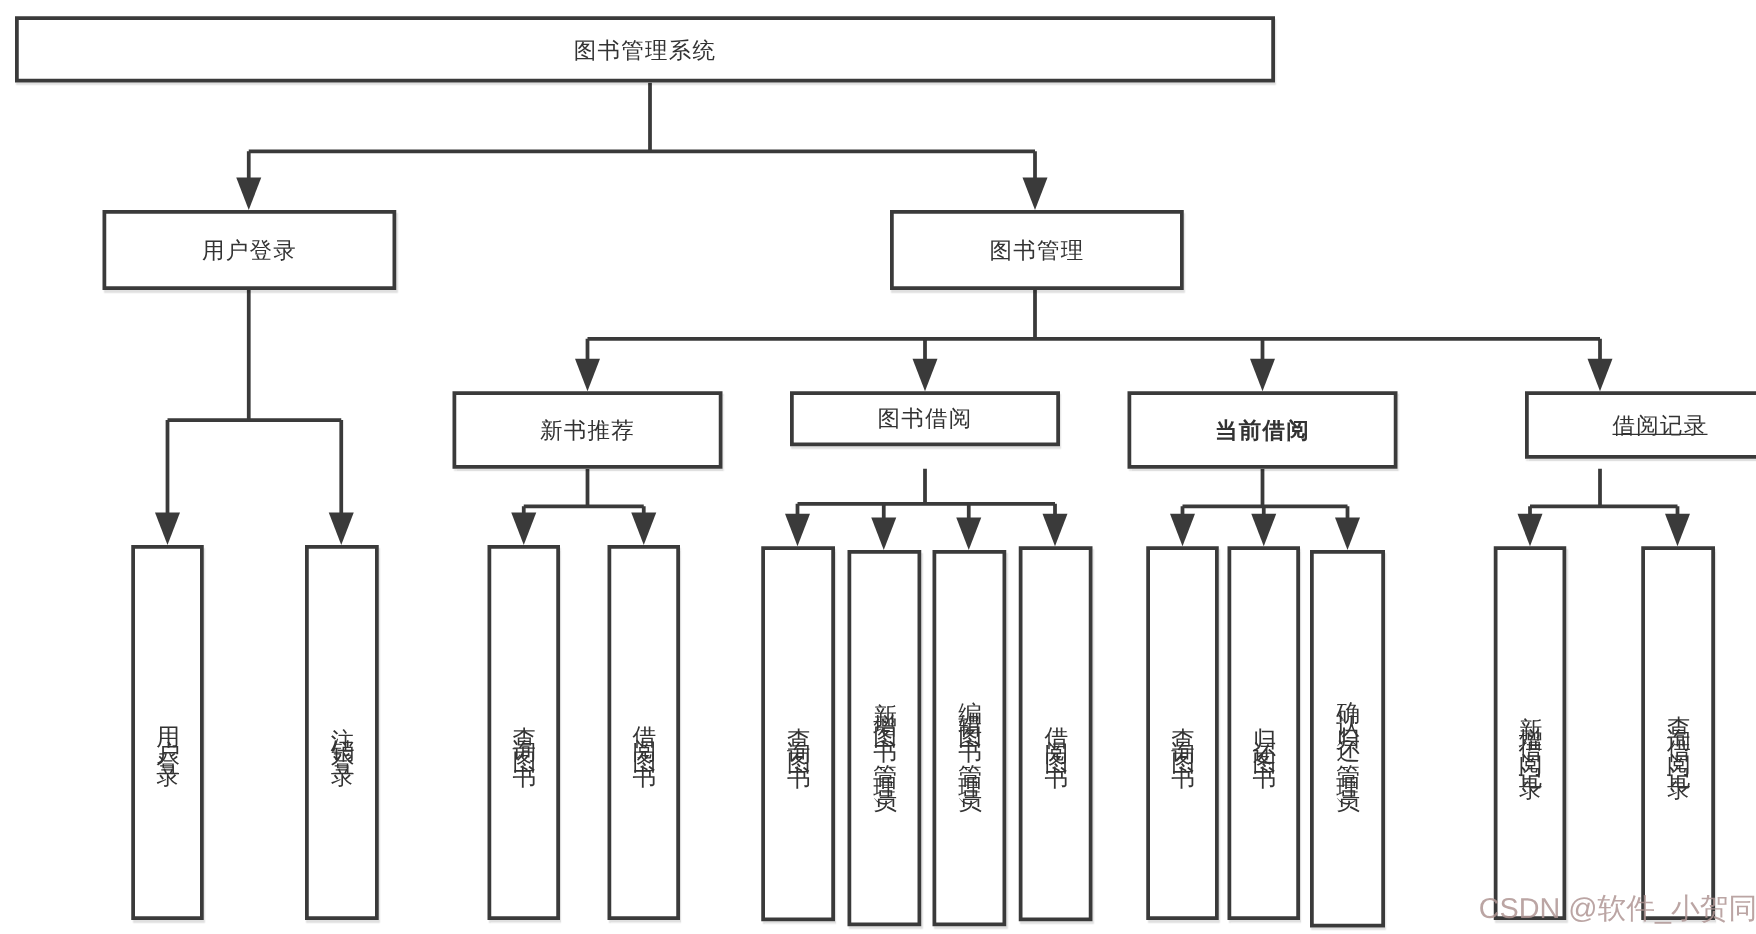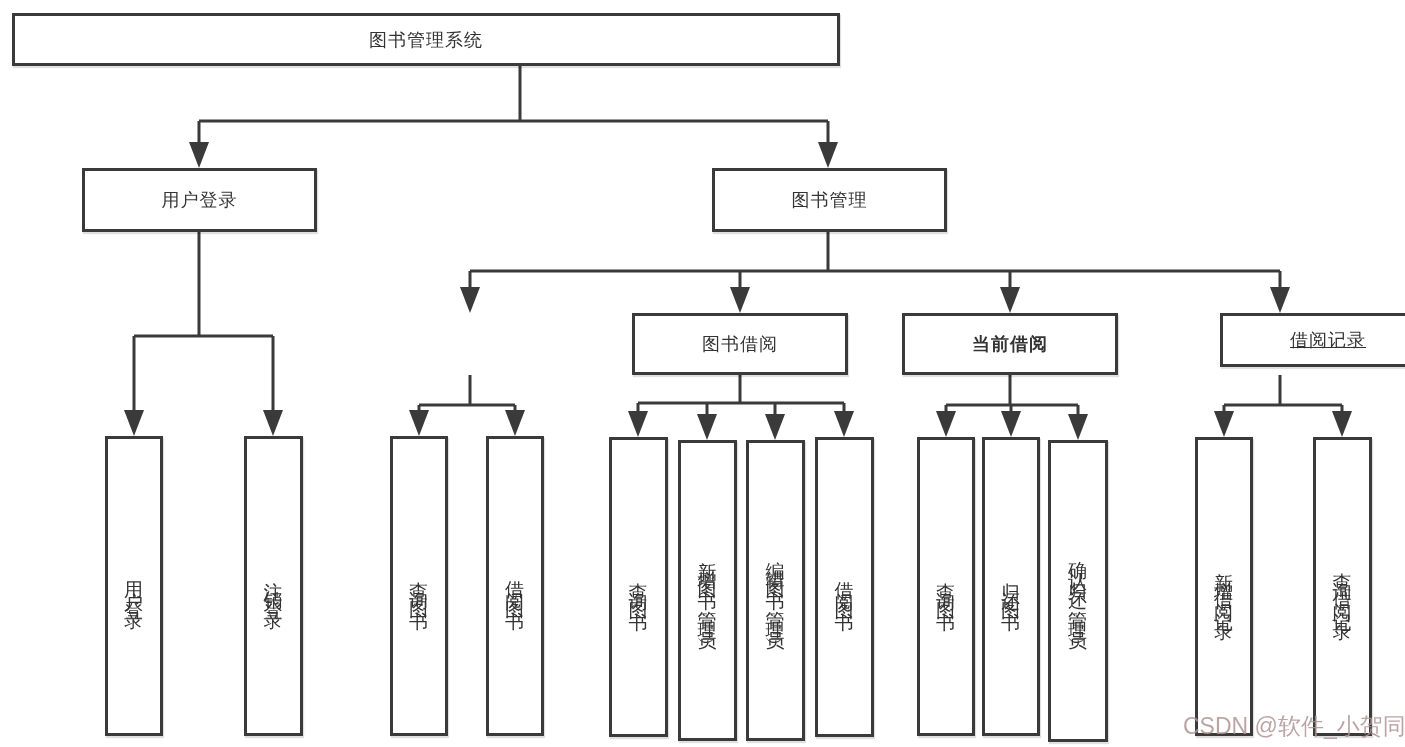--- a/index.html
+++ b/index.html
@@ -28,25 +28,25 @@
   .hbox{font-size:18px;letter-spacing:1px;}
   .vbox span{
     writing-mode:vertical-rl;
     text-orientation:mixed;
     font-size:19px;
     letter-spacing:10px;
     line-height:1;
     white-space:nowrap;
   }
   
-  .n-root{left:12px;top:13px;width:828px;height:53px;}
+  .n-root{left:12px;top:13px;width:1008px;height:53px;}
   .n-l2a{left:82px;top:168px;width:235px;height:64px;}
   .n-l2b{left:712px;top:168px;width:235px;height:64px;justify-content:center;}
   .n-l3a{left:362px;top:313px;width:216px;height:62px;}
-  .n-l3b{left:632px;top:313px;width:216px;height:62px;justify-content:center;}
+  .n-l3b{left:632px;top:313px;width:216px;height:44px;justify-content:center;}
   .n-l3c{left:902px;top:313px;width:216px;height:62px;font-weight:bold;}
   .n-l3d{left:1220px;top:313px;width:216px;height:54px;text-decoration:underline;}
   
   .lf1{left:105px;top:436px;width:58px;height:300px;}
   .lf2{left:244px;top:436px;width:59px;height:300px;}
   .lf3{left:390px;top:436px;width:58px;height:300px;}
   .lf4{left:486px;top:436px;width:58px;height:300px;}
   .lf5{left:609px;top:437px;width:59px;height:300px;}
   .lf6{left:678px;top:440px;width:59px;height:301px;}
   .lf7{left:746px;top:440px;width:59px;height:301px;}
@@ -121,20 +121,23 @@
     <span>图书管理系统</span>
   </div>
 
   <div class="node hbox n-l2a">
     <span>用户登录</span>
   </div>
   <div class="node hbox n-l2b">
     <span>图书管理</span>
   </div>
 
+  <div class="node hbox n-l3a">
+    <span>新书推荐</span>
+  </div>
   <div class="node hbox n-l3b">
     <span>图书借阅</span>
   </div>
   <div class="node hbox n-l3c">
     <span>当前借阅</span>
   </div>
   <div class="node hbox n-l3d">
     <span>借阅记录</span>
   </div>
 

